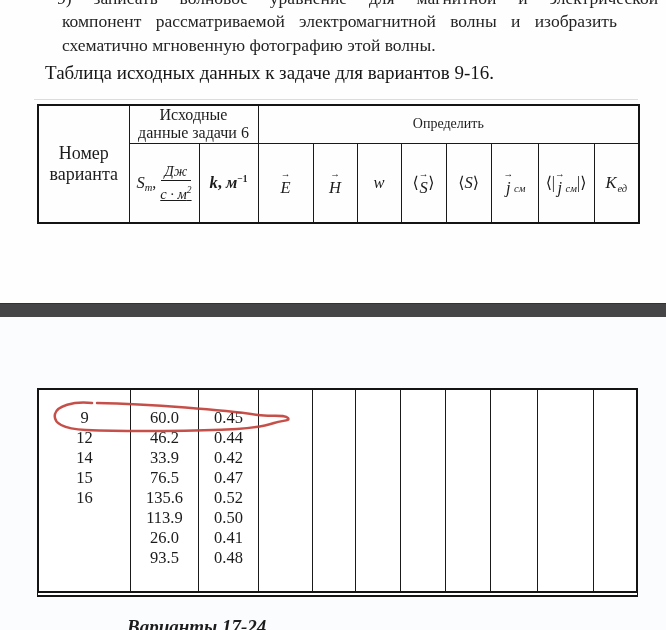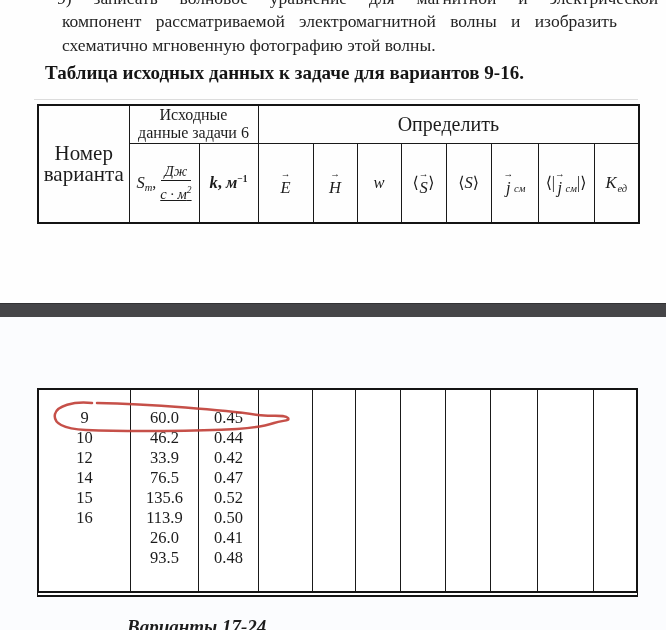--- a/index.html
+++ b/index.html
@@ -17,39 +17,39 @@
   .top-page{left:0; top:0; width:666px; height:303px; background:#fefefe;}
   .para-line{
     font-size:17.5px; line-height:24px; color:#232323;
   }
   .just{text-align:justify; text-align-last:justify;}
   .line1{left:57px; top:-14px; width:601px;}
   .line2{left:62px; top:9px;  width:555px;}
   .line3{left:62px; top:33px; width:555px;}
   .table-title{
     left:45px; top:62px; width:600px;
-    font-size:19px; font-weight:bold; color:#151515;
+    font-size:19px; font-weight:normal; color:#151515;
   }
   .ghost-rule{left:34px; top:99px; width:604px; height:1px; background:#dcdcdc;}
 
   
   table.hdr{
     position:absolute; left:37px; top:104px;
     width:601px; height:118px;
     border-collapse:collapse; table-layout:fixed;
     border:2.5px solid #141414;
   }
   table.hdr td{
     border:1.4px solid #1a1a1a;
     text-align:center; vertical-align:middle;
     padding:0; overflow:hidden;
   }
-  td.variant-cell{vertical-align:top; padding-top:15px; font-size:21px; line-height:21px;margin-top:9px;}
+  td.variant-cell{vertical-align:top; padding-top:15px; font-size:18px; line-height:21px;margin-top:9px;}
   td.group-initial{font-size:16px; line-height:18px;margin-top:48px;}
-  td.group-determine{font-size:20px;}
+  td.group-determine{font-size:14px;}
   .dcell{display:flex; align-items:center; justify-content:center;}
   .stack{display:inline-flex; flex-direction:column; align-items:center; line-height:1;}
   .arr{font-size:9.5px; height:9px; line-height:9px;}
   .arr:empty{display:none;}
   .mbase{font-style:italic; font-size:16.5px; line-height:17px;}
   .msub{font-size:10.5px; font-style:italic; margin-top:12px; margin-left:1px;}
   .msub:empty{display:none;}
   .mpre,.mpost{font-size:16px;}
   .mpre:empty,.mpost:empty{display:none;}
   
@@ -221,21 +221,20 @@
     </table>
 </div>
 
 <div class="abs band"></div>
 
 <div class="abs bottom-page"></div>
 
 <div class="abs data-table">
   <div class="t2col" style="width:92px">
     <div class="dval">9</div>
-    <div class="dval">10</div>
     <div class="dval">12</div>
     <div class="dval">14</div>
     <div class="dval">15</div>
     <div class="dval">16</div>
   </div>
   <div class="t2col" style="width:68px">
     <div class="dval">60.0</div>
     <div class="dval">46.2</div>
     <div class="dval">33.9</div>
     <div class="dval">76.5</div>

